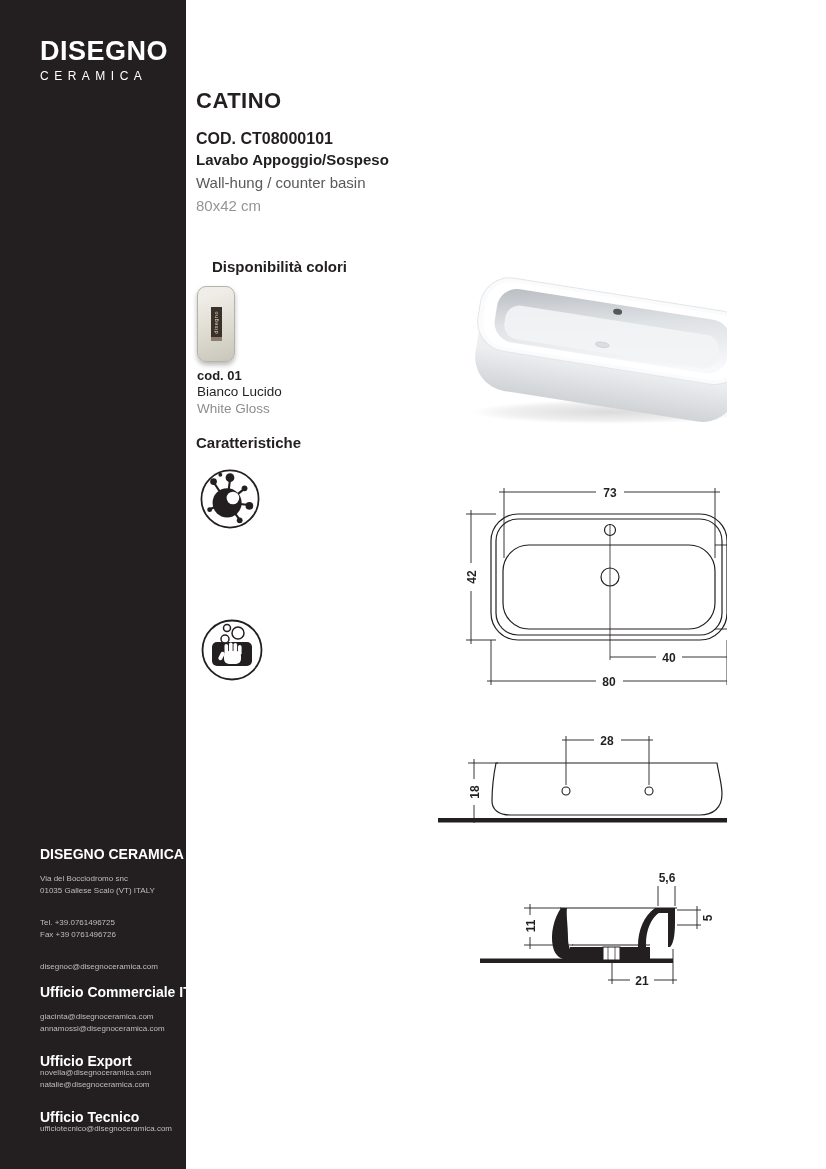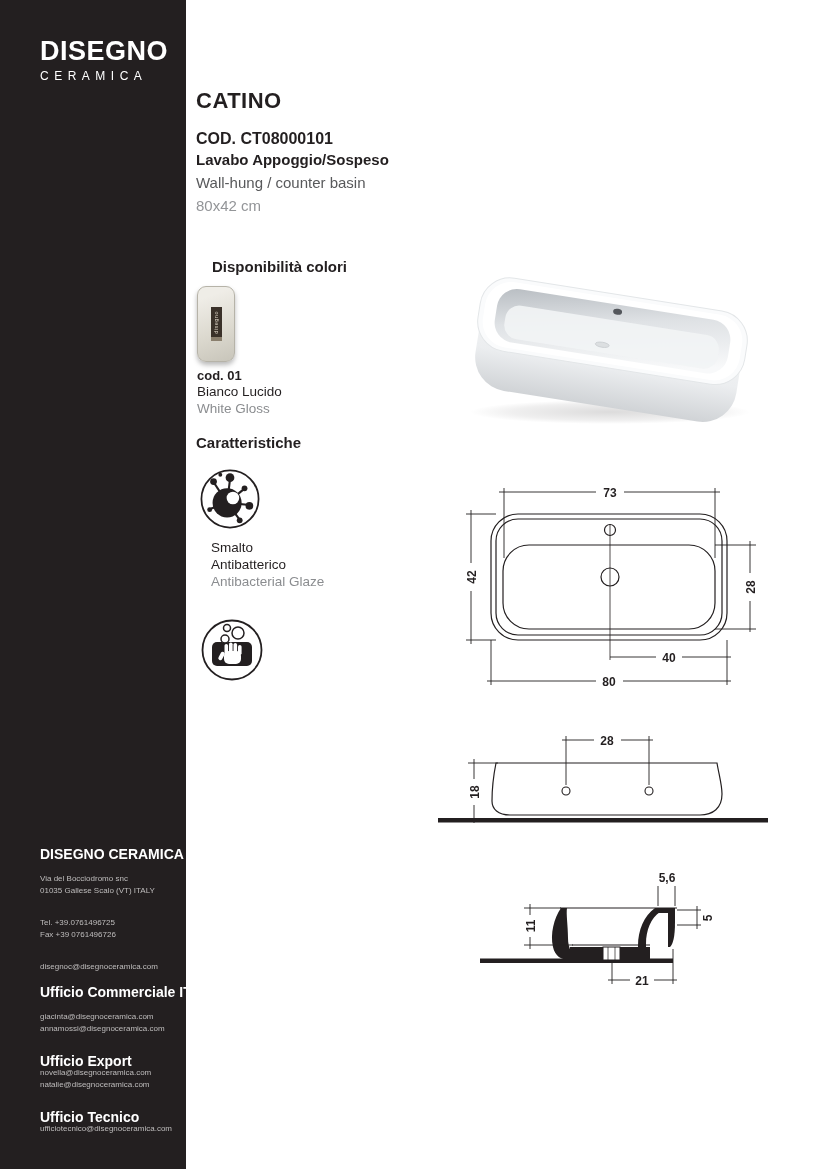--- a/index.html
+++ b/index.html
@@ -1,17 +1,17 @@
 <!DOCTYPE html>
 <html><head>
 <meta charset="utf-8">
 <style>
   html,body { margin:0; padding:0; background:#ffffff; }
   .page { position:relative; width:727px; height:1169px; background:#ffffff;
-          font-family:"Liberation Sans", sans-serif; color:#231f20; overflow:hidden;padding-left:41px; }
+          font-family:"Liberation Sans", sans-serif; color:#231f20; overflow:hidden; }
 
   
   .sidebar { position:absolute; left:0; top:0; width:186px; height:1169px; background:#231f20; }
   .logo { position:absolute; left:40px; top:38px; color:#ffffff; }
   .logo-main { font-size:27px; font-weight:bold; letter-spacing:0.5px; line-height:1; }
   .logo-sub  { font-size:12px; letter-spacing:5.5px; margin-top:4px; font-weight:400; }
 
   .contact { position:absolute; left:40px; top:848px; width:140px;
              font-size:8px; line-height:12px; color:#bfbdbd; }
   .contact div { white-space:nowrap; }
@@ -116,24 +116,20 @@
     <circle cx="35" cy="31" r="6.5" fill="#ffffff"></circle>
     <circle cx="15" cy="14" r="3.5" fill="#231f20"></circle>
     <circle cx="32" cy="10" r="4.5" fill="#231f20"></circle>
     <circle cx="47" cy="21" r="3" fill="#231f20"></circle>
     <circle cx="52" cy="39" r="4" fill="#231f20"></circle>
     <circle cx="42" cy="54" r="3" fill="#231f20"></circle>
     <circle cx="11" cy="43" r="2.5" fill="#231f20"></circle>
     <circle cx="22" cy="7" r="2" fill="#231f20"></circle>
   </svg>
 
-  <div class="abs feat-text feat-1">
-    <div class="feat-it">Smalto Antibatterico</div>
-    <div class="feat-en">Antibacterial Glaze</div>
-  </div>
 
   <svg class="abs feat-icon-2" width="64" height="64" viewBox="0 0 64 64">
     <circle cx="32" cy="32" r="29.5" fill="#ffffff" stroke="#231f20" stroke-width="1.8"></circle>
     <circle cx="27" cy="10" r="3.5" fill="#ffffff" stroke="#231f20" stroke-width="1.5"></circle>
     <circle cx="38" cy="15" r="6" fill="#ffffff" stroke="#231f20" stroke-width="1.5"></circle>
     <rect x="12" y="24" width="40" height="24" rx="5" fill="#231f20"></rect>
     <circle cx="25" cy="21" r="4" fill="#ffffff" stroke="#231f20" stroke-width="1.5"></circle>
     <rect x="24" y="33" width="17" height="13" rx="5" fill="#ffffff"></rect>
     <rect x="24.5" y="26" width="3.6" height="11" rx="1.8" fill="#ffffff"></rect>
     <rect x="29" y="24.5" width="3.6" height="12" rx="1.8" fill="#ffffff"></rect>

